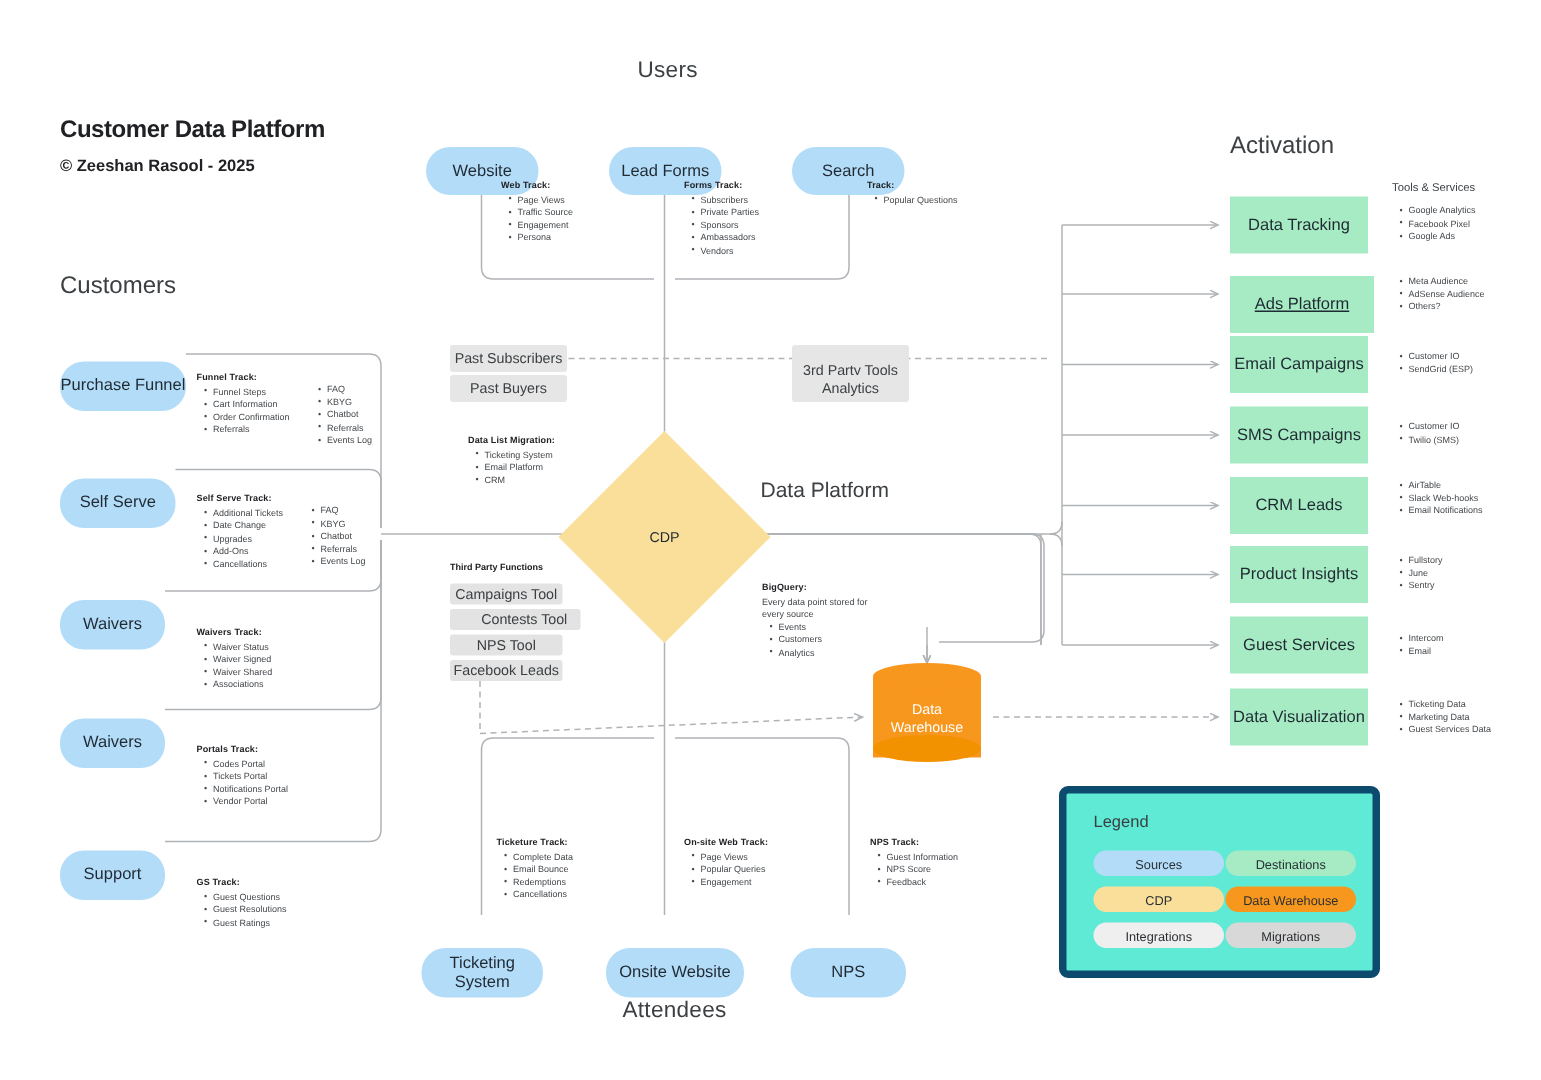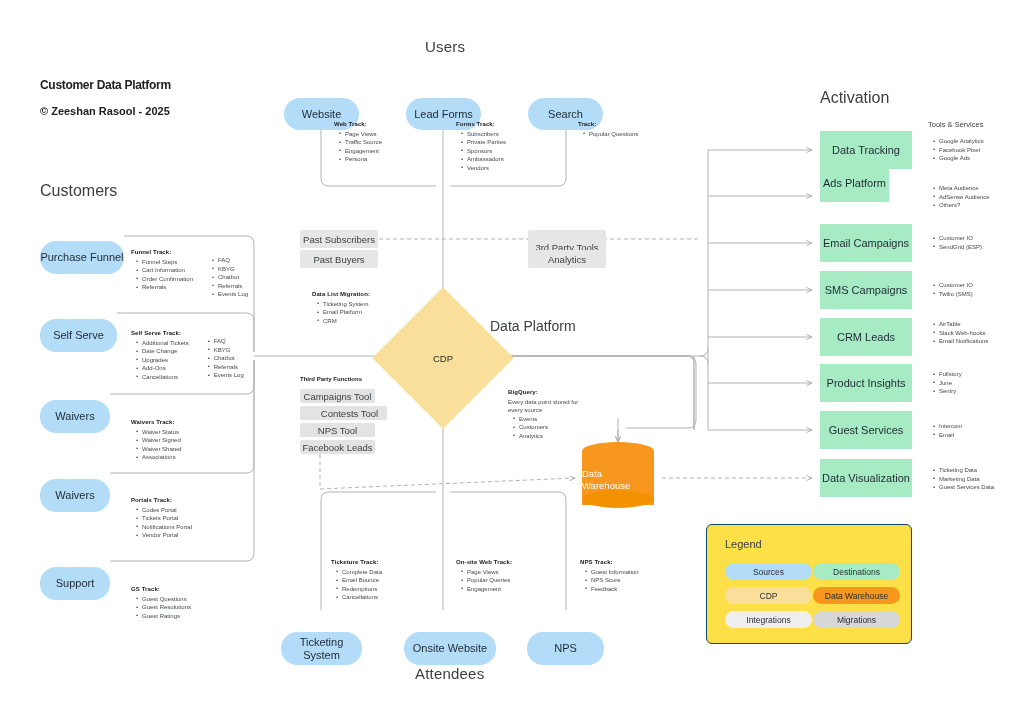--- a/index.html
+++ b/index.html
@@ -3,21 +3,21 @@
 <meta charset="utf-8">
 <style>
   html,body{margin:0;padding:0;background:#ffffff;}
   body{width:1027px;height:720px;position:relative;overflow:hidden;
        font-family:"Liberation Sans","DejaVu Sans",sans-serif;color:#3c4043;}
   #canvas{position:absolute;left:0;top:0;width:1027px;height:720px;}
   .abs{position:absolute;}
 
   
   .sec-head{font-size:15px;color:#3c4043;font-weight:400;letter-spacing:.2px;}
-  .big-title{font-size:12px;font-weight:bold;color:#202124;letter-spacing:-.3px;}
+  .big-title{font-size:16px;font-weight:bold;color:#202124;letter-spacing:-.3px;}
   .byline{font-size:11px;font-weight:bold;color:#202124;}
   .col-head{font-size:16px;color:#3c4043;}
 
   
   .pill{background:#b3dcf9;border-radius:16px;display:flex;align-items:center;
         justify-content:center;font-size:11px;color:#1f2a33;text-align:center;
         line-height:1.15;margin-top:22px;}
   .greenbox{background:#a6ebc3;display:flex;align-items:center;justify-content:center;
             font-size:11px;color:#1f2a33;text-align:center;}
   .graybox{background:#e3e3e3;display:flex;align-items:center;justify-content:center;
@@ -26,35 +26,35 @@
            font-size:9.5px;color:#3c4043;text-align:center;}
 
   
   .diamond{width:100px;height:100px;background:#fadf9a;transform:rotate(45deg);}
   .diamond-label{position:absolute;width:100px;text-align:center;font-size:9.5px;color:#1f2a33;}
 
   
   .cyl-body{position:absolute;background:#f8971d;}
   .cyl-top{position:absolute;background:#f8971d;border-radius:50%;}
   .cyl-bot{position:absolute;background:#f39200;border-radius:50%;}
-  .cyl-label{position:absolute;width:100%;text-align:left;font-size:9.5px;
+  .cyl-label{position:absolute;width:100%;text-align:center;font-size:9.5px;
              color:#ffffff;line-height:1.3;}
 
   
   .track{font-size:6px;line-height:1.42;color:#44484c;}
   .track .t-title{font-weight:bold;font-size:6px;color:#202124;margin-bottom:1px;
                   letter-spacing:.1px;}
   .track ul{margin:0;padding-left:7px;list-style:none;}
   .track li{position:relative;padding-left:4px;white-space:nowrap;}
   .track li:before{content:"•";position:absolute;left:-2px;top:-.5px;font-size:6px;}
   .two-col{display:flex;gap:14px;}
   .plain{font-size:6px;line-height:1.45;color:#44484c;}
 
   
-  .legend-box{border:1px solid #0c4a6e;border-radius:6px;background:#fde047;}
+  .legend-box{border:5px solid #0c4a6e;border-radius:6px;background:#5eead4;}
   .legend-title{font-size:11px;color:#3c4043;}
   .legend-chip{border-radius:11px;display:flex;align-items:center;justify-content:center;
                font-size:8.5px;color:#2a2f33;height:17px;}
 
   
   svg.wires{position:absolute;left:0;top:0;width:1027px;height:720px;overflow:visible;}
 </style>
 </head>
 <body>
 
@@ -117,21 +117,21 @@
 
   <div class="abs big-title" style="left:40px;top:78px;">Customer Data Platform</div>
   <div class="abs byline" style="left:40px;top:105px;">
     <span>© Zeeshan Rasool - 2025</span>
   </div>
 
   <div class="abs sec-head" style="left:425px;top:38px;">Users</div>
   <div class="abs sec-head" style="left:415px;top:665px;">Attendees</div>
   <div class="abs col-head" style="left:40px;top:182px;">Customers</div>
   <div class="abs col-head" style="left:820px;top:89px;">Activation</div>
-  <div class="abs" style="left:490px;top:318px;font-size:14px;color:#3c4043;">Data Platform</div>
+  <div class="abs" style="left:507px;top:318px;font-size:14px;color:#3c4043;">Data Platform</div>
   <div class="abs" style="left:928px;top:120px;font-size:7.5px;color:#3c4043;">Tools &amp; Services</div>
 
   <div class="abs pill" style="left:284px;top:76px;width:75px;height:32px;">Website</div>
   <div class="abs pill" style="left:406px;top:76px;width:75px;height:32px;">Lead Forms</div>
   <div class="abs pill" style="left:528px;top:76px;width:75px;height:32px;">Search</div>
 
   <div class="abs track" style="left:334px;top:120px;">
     <div class="t-title">Web Track:</div>
     <ul>
       <li>Page Views</li>
@@ -305,21 +305,21 @@
   <div class="abs track" style="left:580px;top:558px;">
     <div class="t-title">NPS Track:</div>
     <ul>
       <li>Guest Information</li>
       <li>NPS Score</li>
       <li>Feedback</li>
     </ul>
   </div>
 
   <div class="abs greenbox" style="left:820px;top:131px;width:92px;height:38px;">Data Tracking</div>
-  <div class="abs greenbox" style="left:820px;top:164px;width:69px;height:38px;">Ads Platform</div>
+  <div class="abs greenbox" style="left:820px;top:184px;width:96px;height:38px;text-decoration:underline;">Ads Platform</div>
   <div class="abs greenbox" style="left:820px;top:224px;width:92px;height:38px;">Email Campaigns</div>
   <div class="abs greenbox" style="left:820px;top:271px;width:92px;height:38px;">SMS Campaigns</div>
   <div class="abs greenbox" style="left:820px;top:318px;width:92px;height:38px;">CRM Leads</div>
   <div class="abs greenbox" style="left:820px;top:364px;width:92px;height:38px;">Product Insights</div>
   <div class="abs greenbox" style="left:820px;top:411px;width:92px;height:38px;">Guest Services</div>
   <div class="abs greenbox" style="left:820px;top:459px;width:92px;height:38px;">Data Visualization</div>
 
   <div class="abs track" style="left:928px;top:137px;">
     <ul>
       <li>Google Analytics</li>

